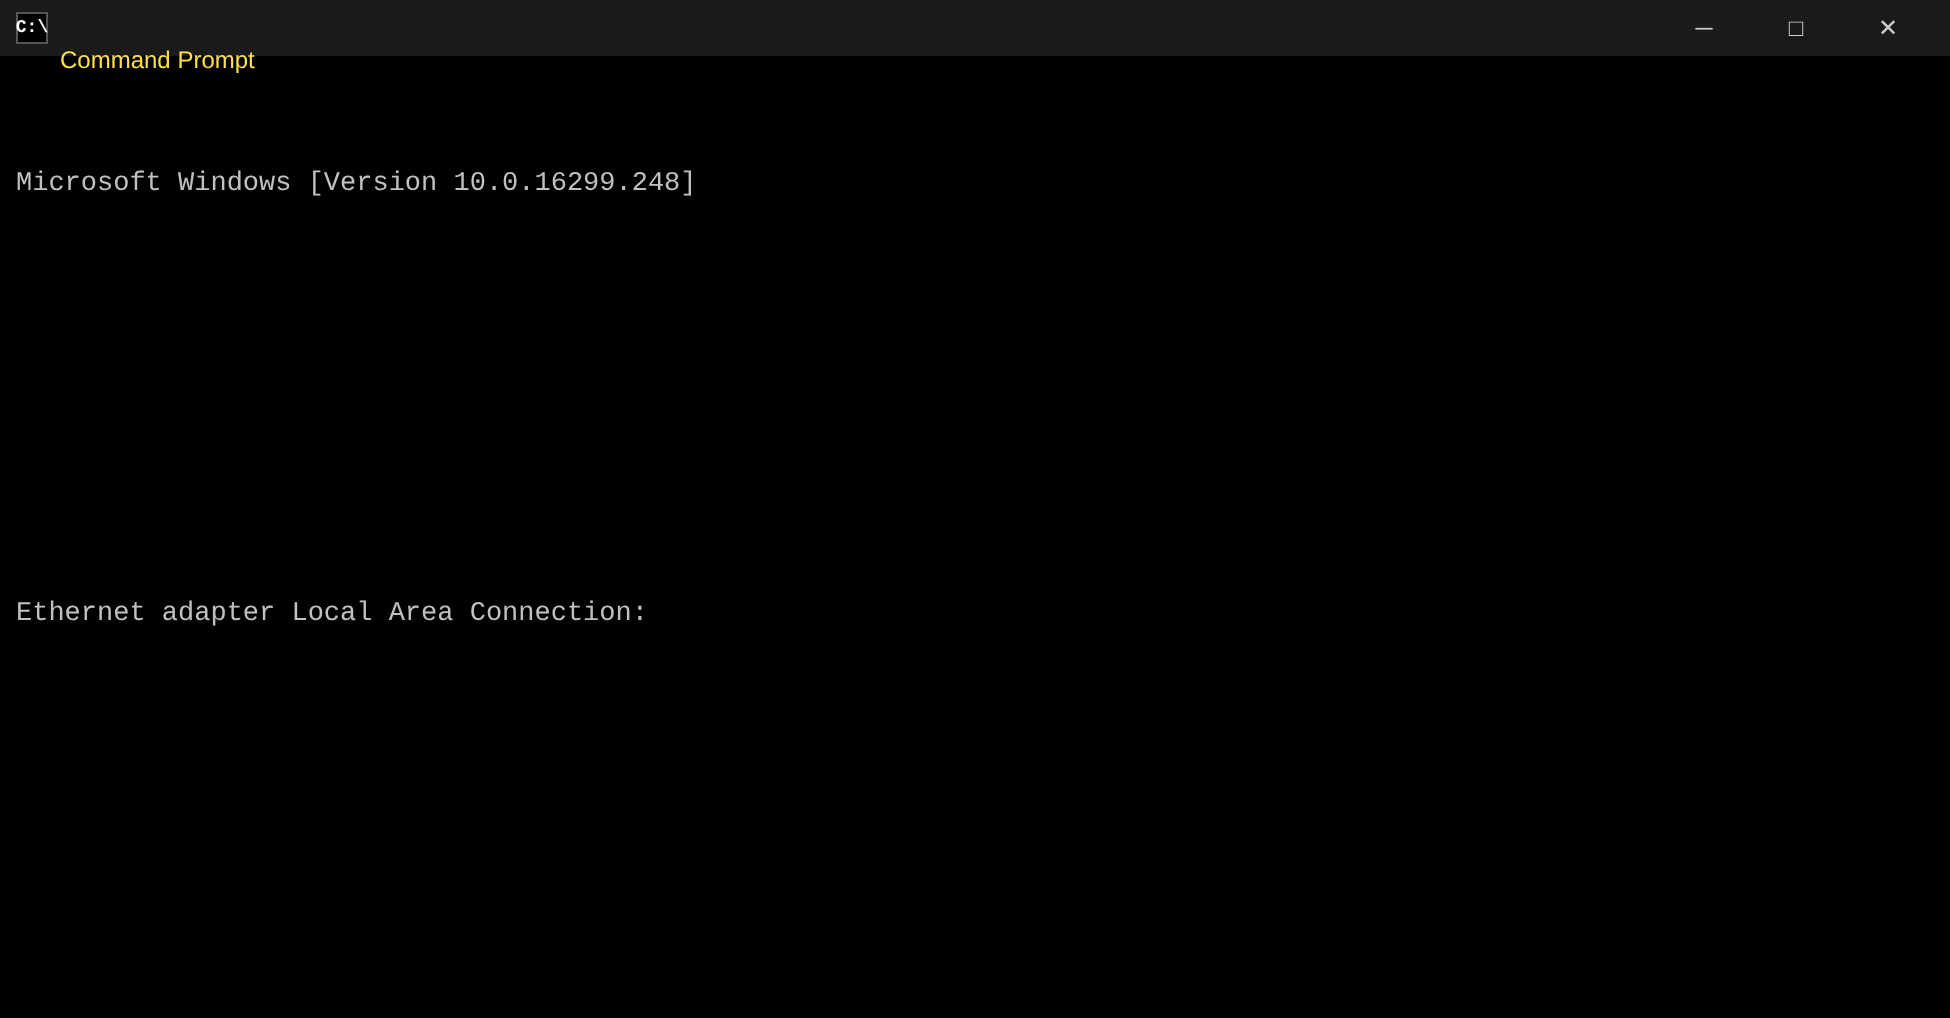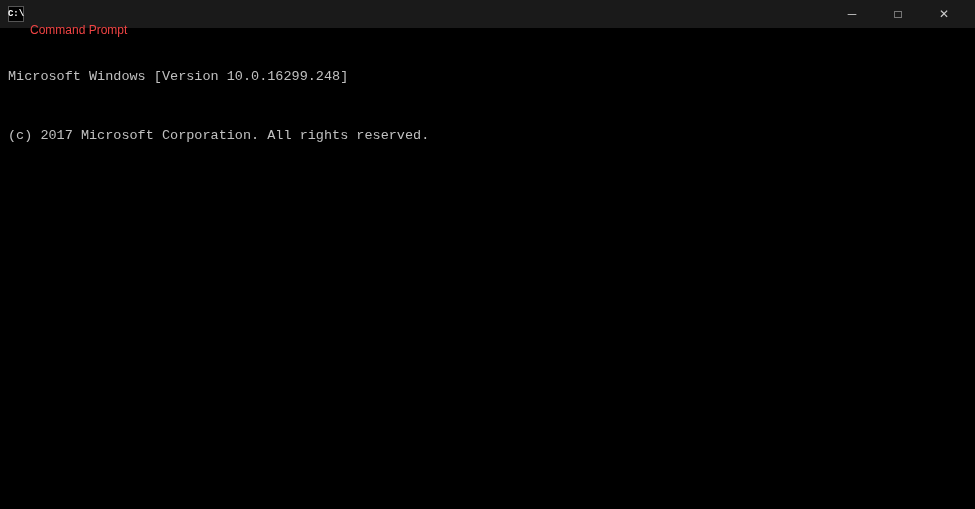--- a/index.html
+++ b/index.html
@@ -36,21 +36,21 @@
       background: #000;
       border: 1px solid #555;
       display: flex;
       align-items: center;
       justify-content: center;
       font-size: 10px;
       color: #ccc;
     }
 
     .titlebar-title {
-      color: #ef4444;
+      color: #fde047;
       font-size: 12px;
       font-family: 'Segoe UI', Arial, sans-serif;
       margin-top: 31px;
     }
 
     .titlebar-controls {
       display: flex;
       align-items: center;
       gap: 0;
     }
@@ -68,21 +68,21 @@
     }
 
     
     .terminal {
       width: 100%;
       height: calc(509px - 28px);
       background: #000;
       color: #c0c0c0;
       font-size: 13.5px;
       line-height: 1.45;
-      padding: 0 8px;
+      padding: 16px 8px;
       overflow: hidden;
       white-space: pre;
       font-family: 'Courier New', Courier, monospace;
     }
 
     .line {
       display: block;
       position: relative;
     }
 
@@ -102,25 +102,25 @@
   </div>
   <div class="titlebar-controls">
     <div class="titlebar-btn minimize-button">─</div>
     <div class="titlebar-btn maximize-button">□</div>
     <div class="titlebar-btn close close-button">✕</div>
   </div>
 </div>
 
 <div class="terminal">
   <span class="line">Microsoft Windows [Version 10.0.16299.248]</span>
-  <span class="line">(c) 2017 Microsoft Corporation. All rights reserved.</span>
   <span class="line"></span>
   <span class="line"></span>
   <span class="line"></span>
   <span class="line"></span>
+  <span class="line">Ethernet adapter Local Area Connection:</span>
   <span class="line"></span>
   
   
   
   
   
   
   
   <span class="line"></span>
   

